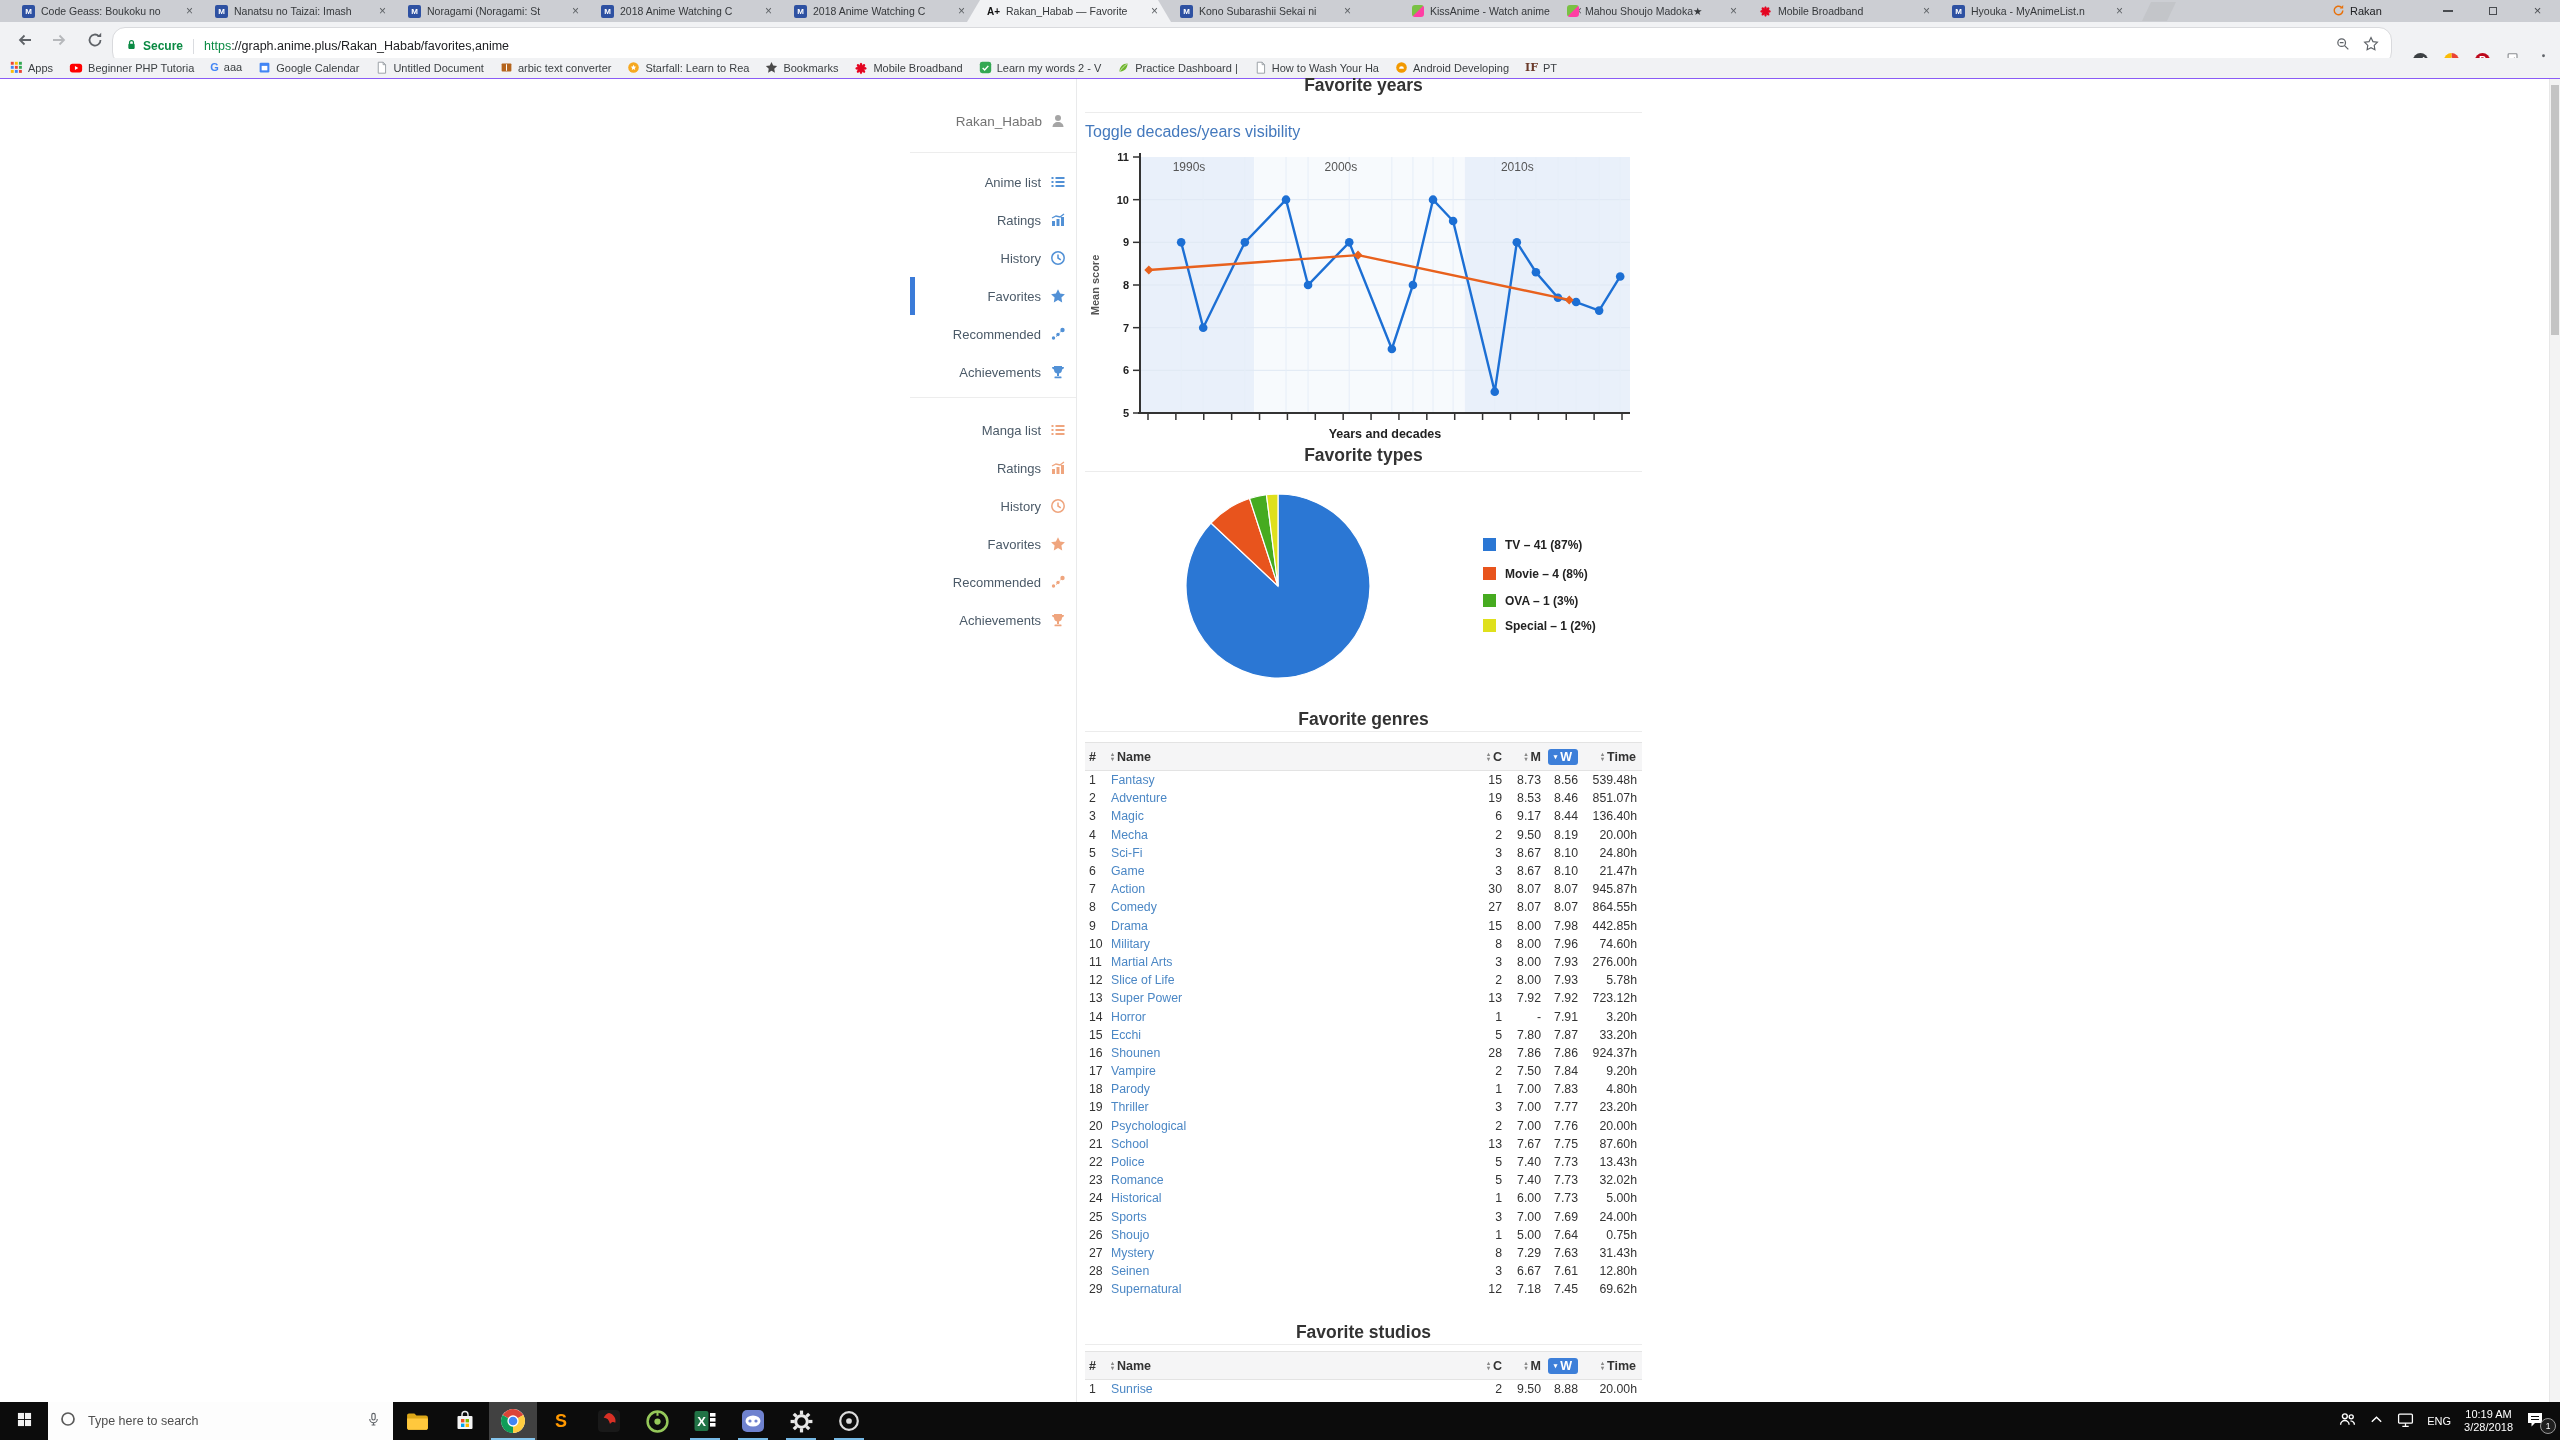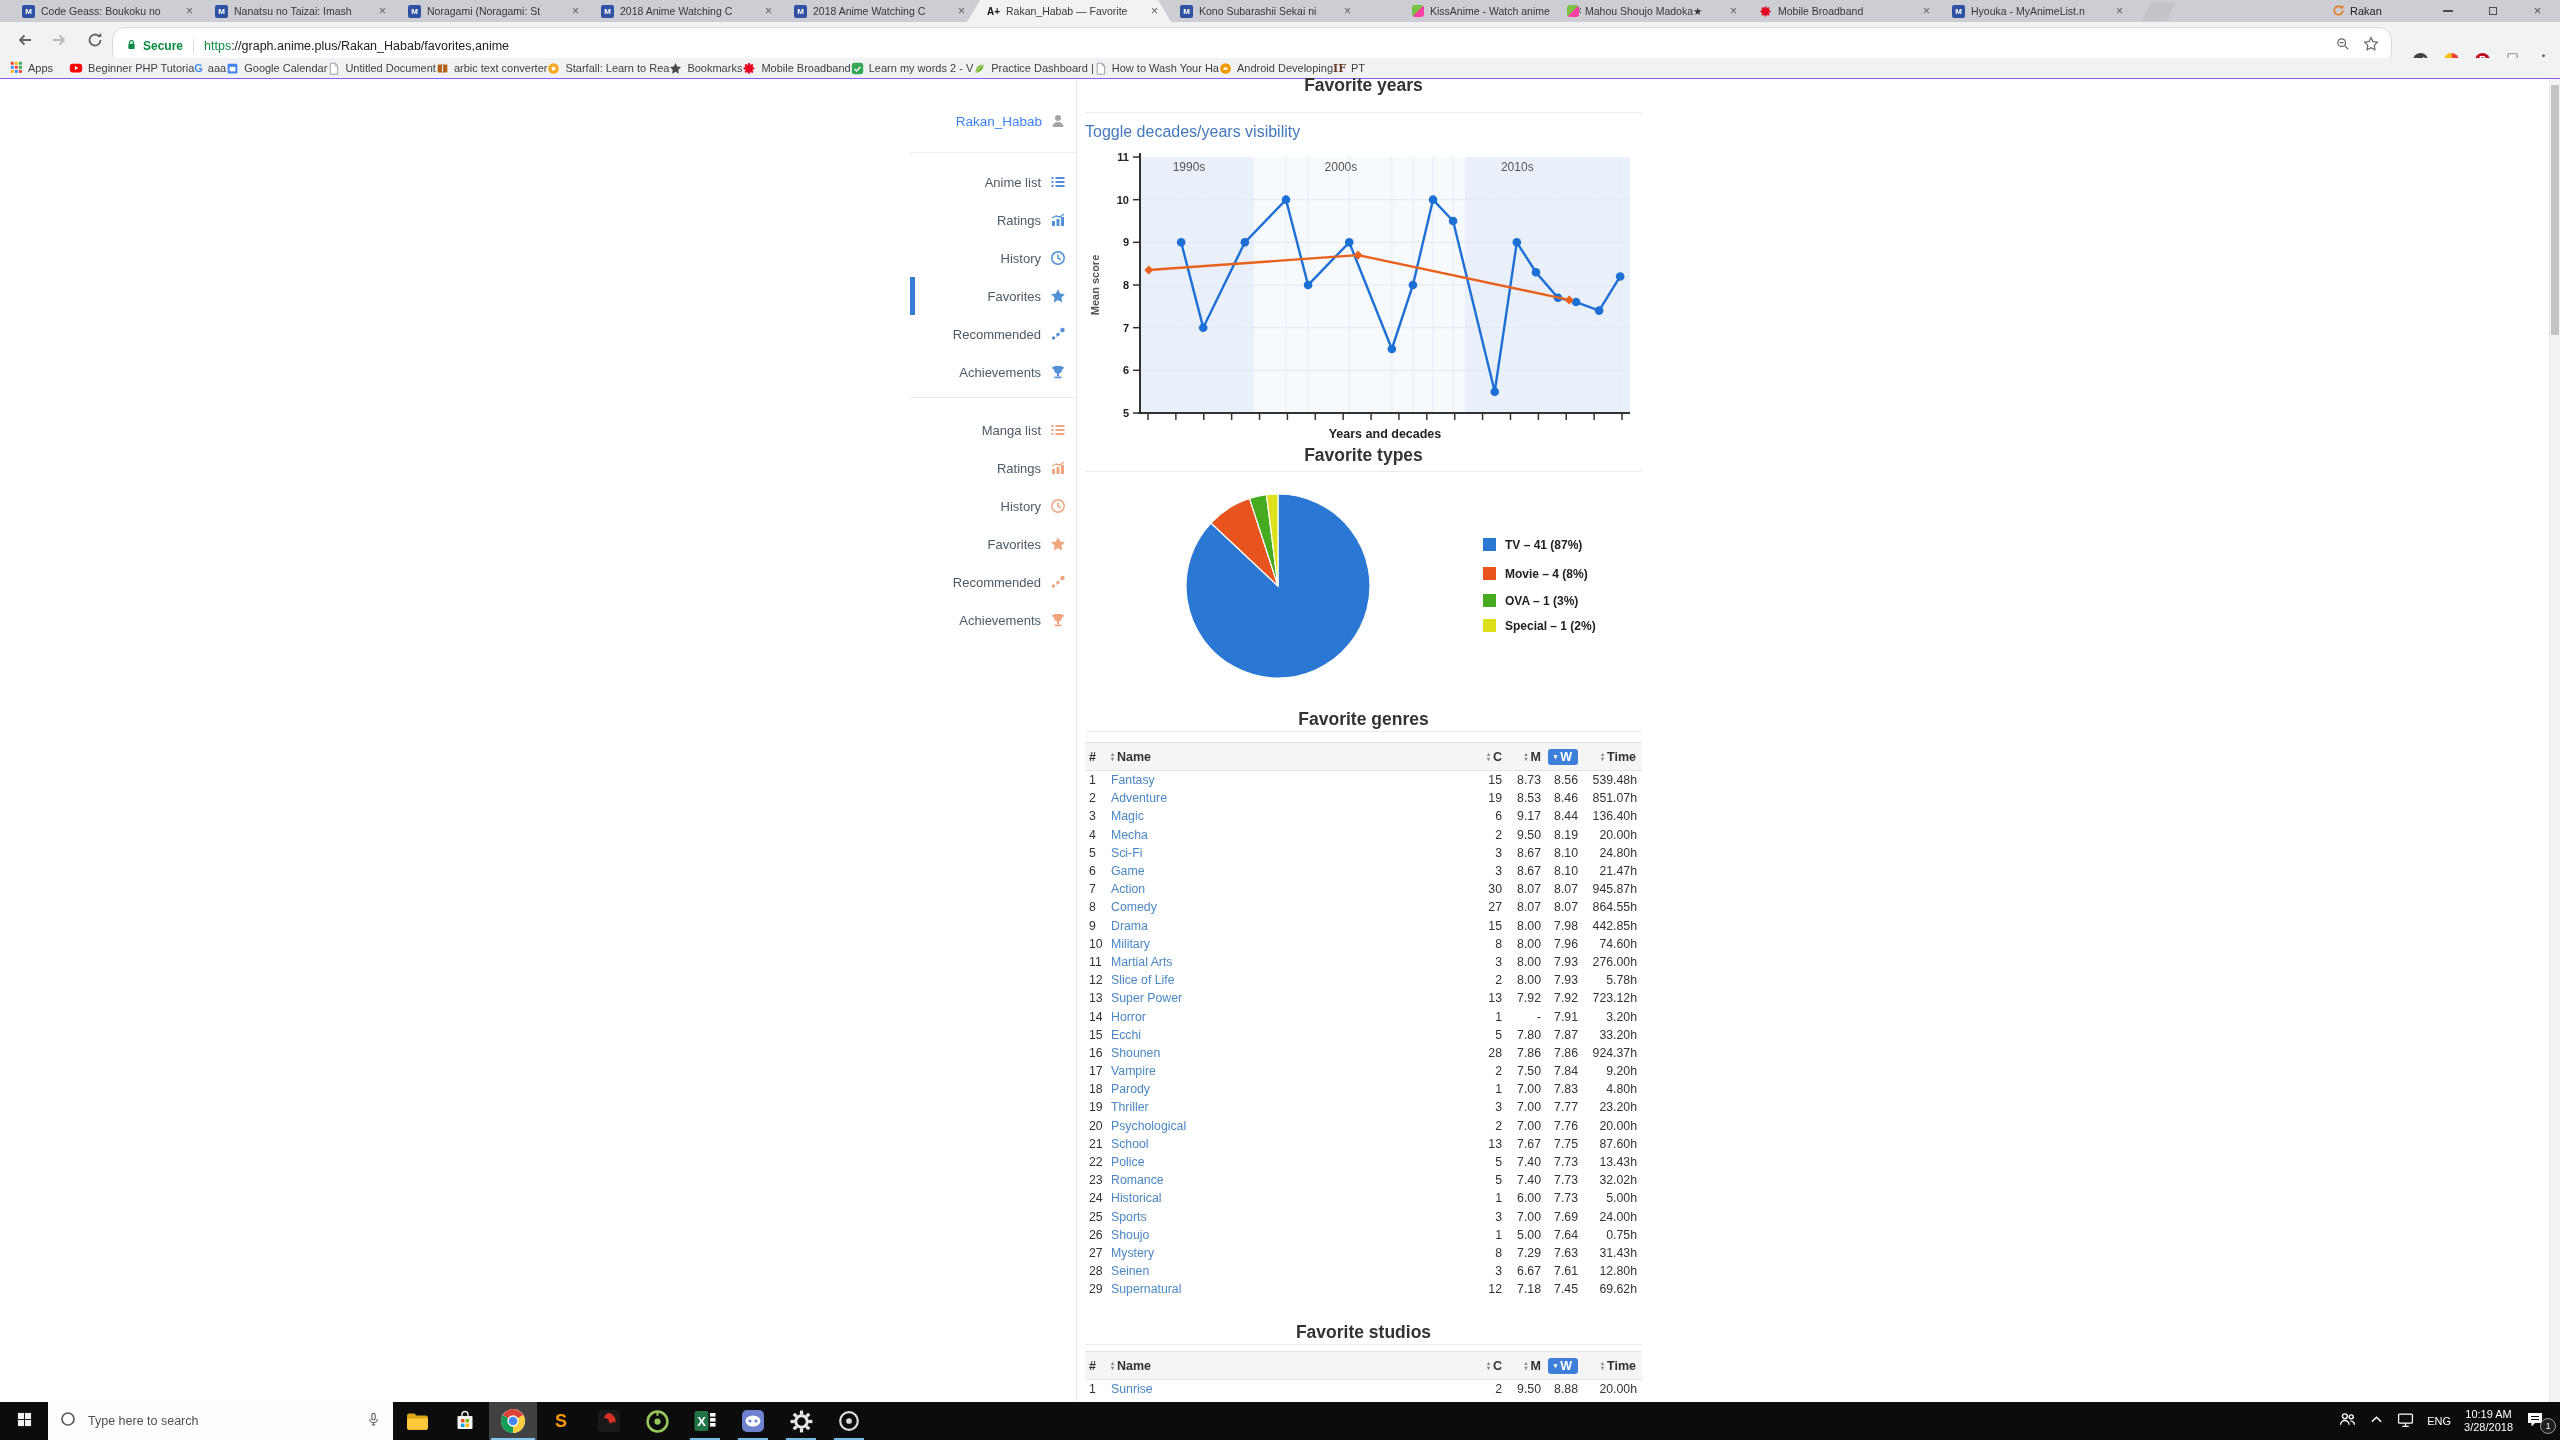--- a/index.html
+++ b/index.html
@@ -27,21 +27,21 @@
   #url .scheme{color:#0a8a43;}
   #urlbox .right-ic{margin-left:auto;display:flex;gap:12px;align-items:center;}
   #ext-area{position:absolute;right:8px;top:22px;height:36px;display:flex;align-items:center;gap:14px;}
   #bookmarksbar{position:absolute;top:58px;left:0;right:0;height:20px;background:#f1f2f4;border-bottom:2px solid #8b5cf6;display:flex;align-items:center;padding-left:10px;gap:16px;}
   .bm-item{display:flex;align-items:center;gap:5px;font-size:11px;color:#3c4043;white-space:nowrap;}
   
   #page{position:absolute;top:79px;left:0;right:0;bottom:38px;background:#fff;}
   #scroll-track{position:absolute;right:0;top:0;bottom:0;width:10px;background:#f3f3f3;border-left:1px solid #e7e7e7;}
   #scroll-thumb{position:absolute;right:1px;top:6px;width:8px;height:250px;background:#c4c4c4;}
   #sidebar{position:absolute;left:910px;top:0;width:167px;height:100%;border-right:1px solid #e9eaeb;box-sizing:border-box;}
-  .sb-profile{position:absolute;top:26px;left:0;right:0;height:32px;display:flex;justify-content:flex-end;align-items:center;gap:8px;padding-right:10px;font-size:13.5px;color:#3b82f6;}
+  .sb-profile{position:absolute;top:26px;left:0;right:0;height:32px;display:flex;justify-content:flex-end;align-items:center;gap:8px;padding-right:10px;font-size:13.5px;color:#737373;}
   .sb-sep{position:absolute;left:0;right:0;height:1px;background:#ededed;}
   .sb-item{position:absolute;left:0;right:0;height:38px;display:flex;justify-content:flex-end;align-items:center;gap:9px;padding-right:10px;font-size:13px;color:#4b5a68;box-sizing:border-box;}
   .sb-item.active{border-left:5px solid #3b7bd8;background:#fff;}
   .sb-ic{width:16px;height:16px;display:flex;align-items:center;justify-content:center;}
   #content{position:absolute;left:1085px;top:0;width:557px;}
   .h2{position:absolute;left:0;width:100%;text-align:center;font-size:17.5px;font-weight:bold;color:#333;}
   .rule{position:absolute;left:0;right:0;height:1px;background:#ececec;}
   .toggle{position:absolute;left:0;width:100%;font-size:16px;color:#4479bd;}
   .tbl{position:absolute;left:0;width:100%;}
   .tr{display:grid;grid-template-columns:26px 315px 76px 39px 37px 59px;align-items:center;}
@@ -257,21 +257,21 @@
           <rect x="11" y="1" width="3.6" height="3.6" fill="#34a853"></rect>
           <rect x="1" y="6" width="3.6" height="3.6" fill="#4285f4"></rect>
           <rect x="6" y="6" width="3.6" height="3.6" fill="#ea4335"></rect>
           <rect x="11" y="6" width="3.6" height="3.6" fill="#34a853"></rect>
           <rect x="1" y="11" width="3.6" height="3.6" fill="#fbbc05"></rect>
           <rect x="6" y="11" width="3.6" height="3.6" fill="#4285f4"></rect>
           <rect x="11" y="11" width="3.6" height="3.6" fill="#ea4335"></rect>
         </svg></span>
     <span>Apps</span>
   </div>
-  <span id="bm-items" style="display:flex;align-items:center">
+  <span id="bm-items" style="display:flex;gap:16px;align-items:flex-start">
       <div class="bm-item">
         <span style="display:flex">
           <svg width="14" height="14" viewBox="0 0 16 16" xmlns="http://www.w3.org/2000/svg">
             <rect x="1" y="3" width="14" height="10" rx="3" fill="#f00"></rect>
             <path d="M6.8 5.8v4.4L10.6 8z" fill="#fff"></path>
           </svg>
         </span>
         <span>Beginner PHP Tutoria</span>
       </div>
       <div class="bm-item">

